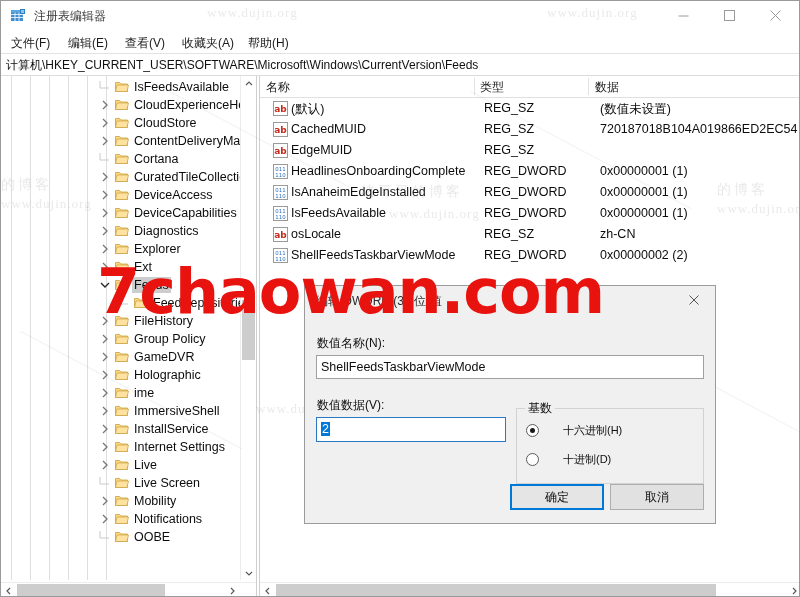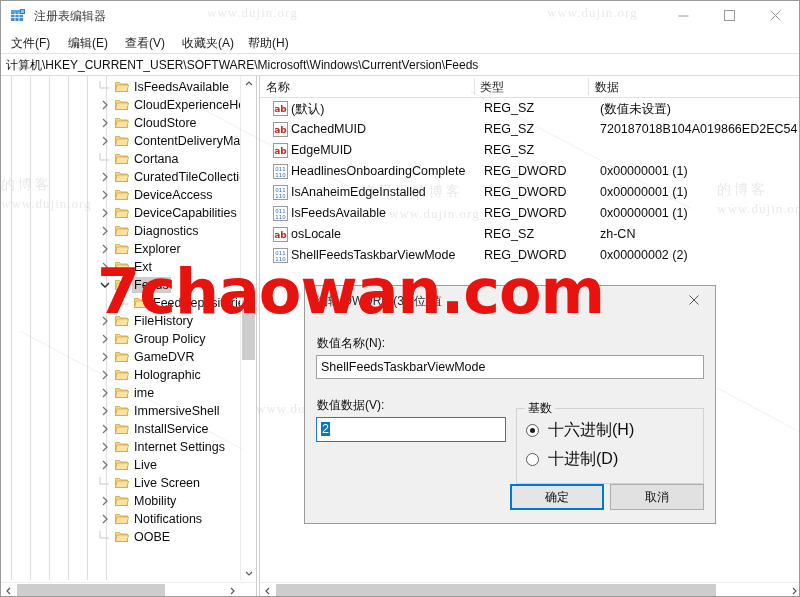--- a/index.html
+++ b/index.html
@@ -375,22 +375,22 @@
   }
   .radio-mark.on::after {
     content: "";
     position: absolute;
     left: 3px; top: 3px;
     width: 5px; height: 5px;
     border-radius: 50%;
     background: #1a1a1a;
   }
   .radio-label {
-    margin-left: 9px;
-    font-size: 16px;
+    margin-left: 24px;
+    font-size: 11px;
     color: #0e0e0e;
     white-space: nowrap;
   }
   .dlg-button {
     position: absolute;
     top: 198px;
     width: 94px; height: 26px;
     background: #e1e1e1;
     border: 1px solid #adadad;
     box-sizing: border-box;

